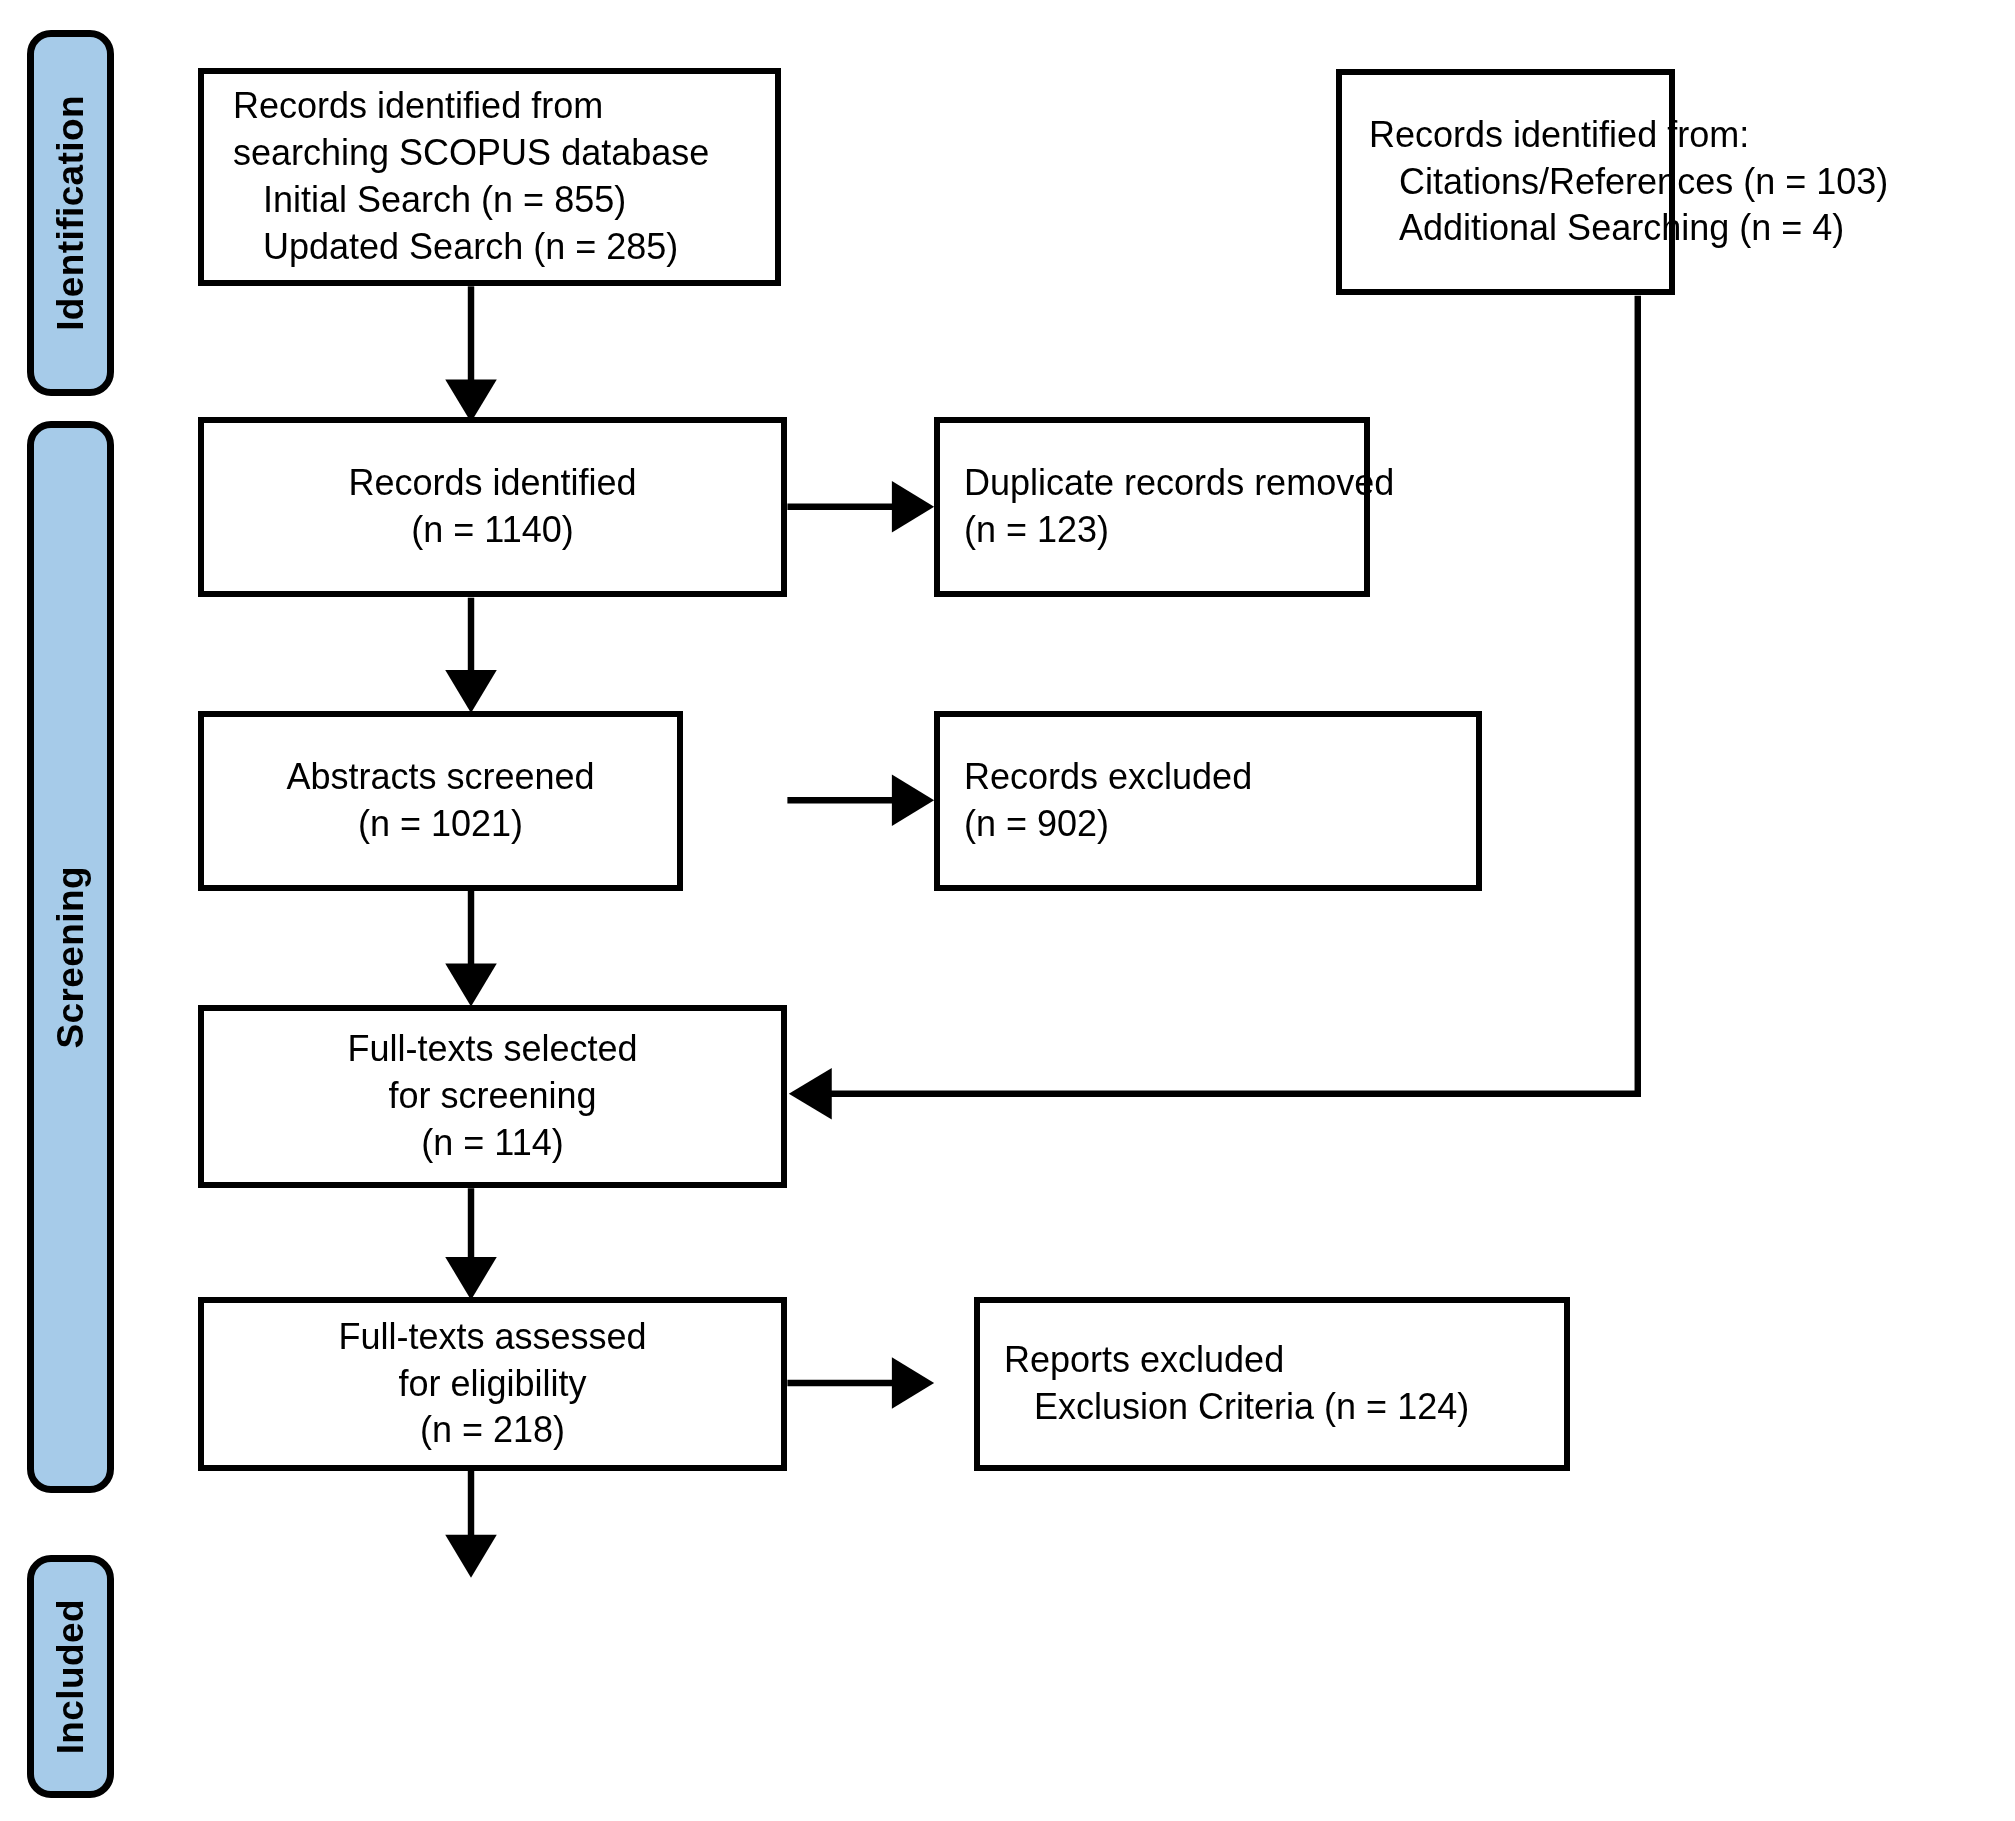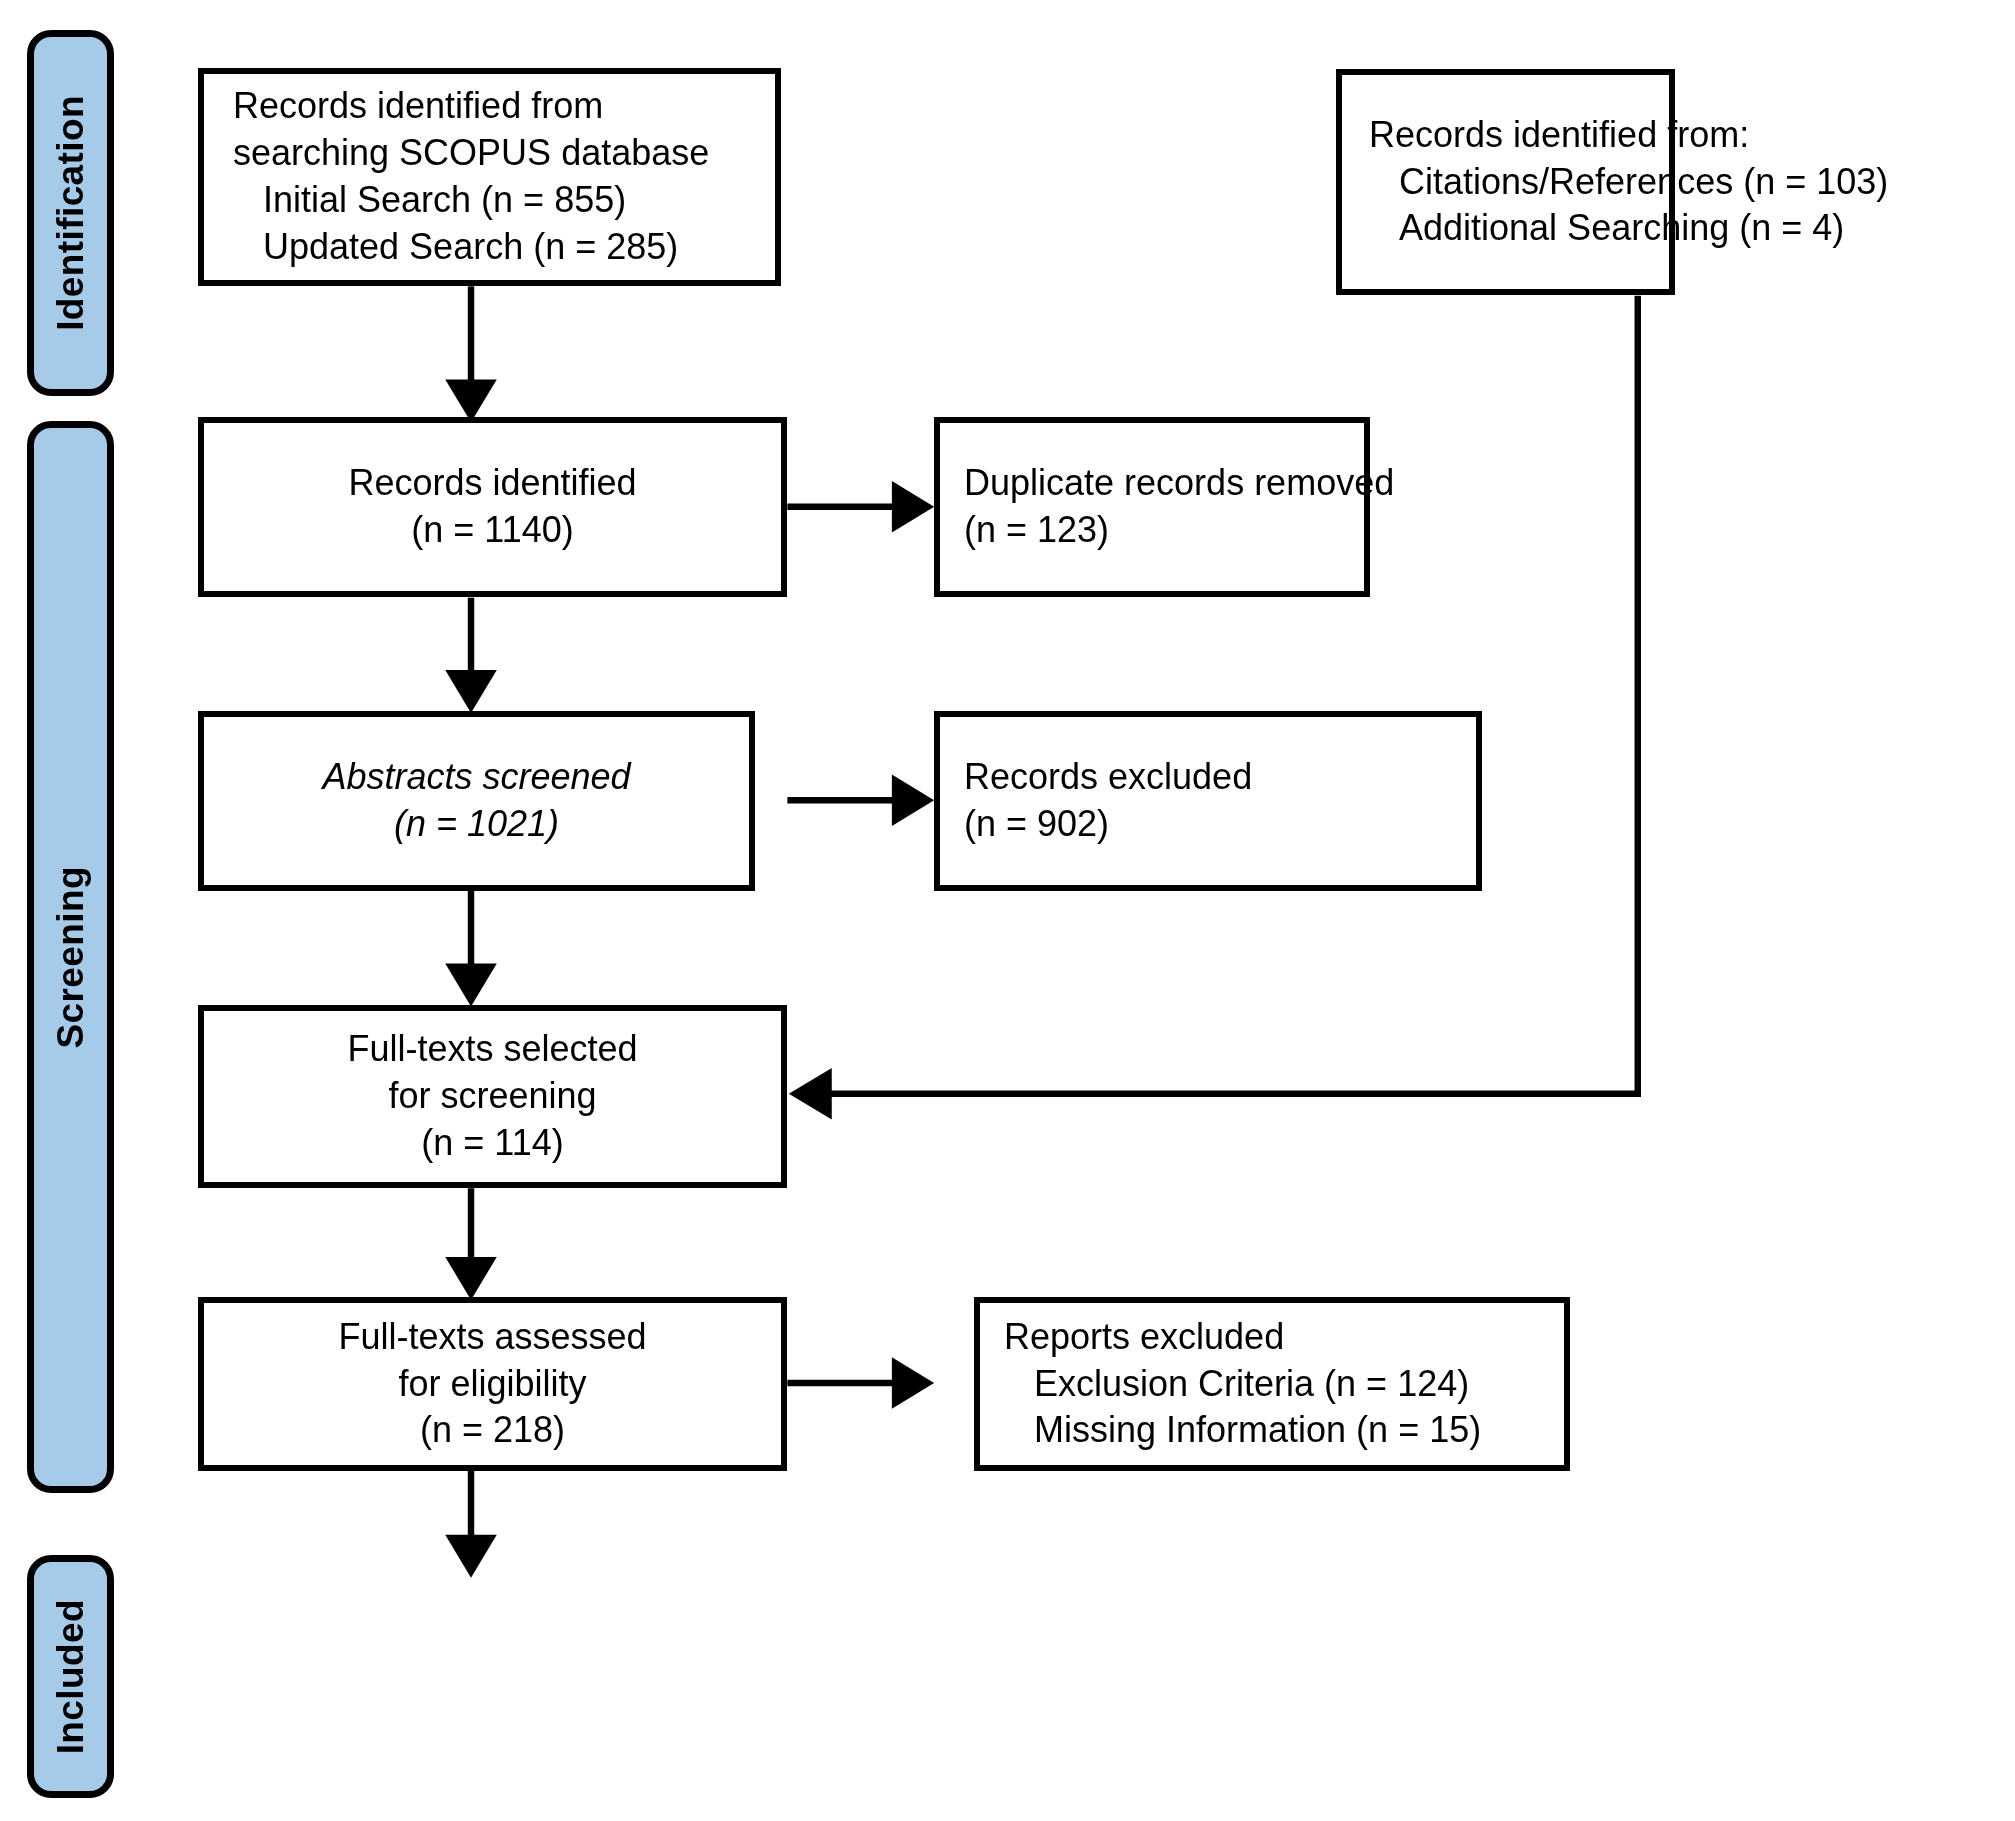--- a/index.html
+++ b/index.html
@@ -146,21 +146,21 @@
   <div class="flow-box center" style="left:198px; top:417px; width:589px; height:180px;">
     <span class="ln">Records identified</span>
     <span class="ln">(n = 1140)</span>
   </div>
 
   <div class="flow-box left" style="left:934px; top:417px; width:436px; height:180px;">
     <span class="ln">Duplicate records removed</span>
     <span class="ln">(n = 123)</span>
   </div>
 
-  <div class="flow-box center" style="left:198px; top:711px; width:557px; height:180px;font-style:italic;">
+  <div class="flow-box center" style="left:198px; top:711px; width:485px; height:180px;">
     <span class="ln">Abstracts screened</span>
     <span class="ln">(n = 1021)</span>
   </div>
 
   <div class="flow-box left" style="left:934px; top:711px; width:548px; height:180px;">
     <span class="ln">Records excluded</span>
     <span class="ln">(n = 902)</span>
   </div>
 
   <div class="flow-box center" style="left:198px; top:1005px; width:589px; height:183px;">
@@ -171,18 +171,17 @@
 
   <div class="flow-box center" style="left:198px; top:1297px; width:589px; height:174px;">
     <span class="ln">Full-texts assessed</span>
     <span class="ln">for eligibility</span>
     <span class="ln">(n = 218)</span>
   </div>
 
   <div class="flow-box left" style="left:934px; top:1297px; width:596px; height:174px;margin-left:40px;">
     <span class="ln">Reports excluded</span>
     <span class="ln indent">Exclusion Criteria (n = 124)</span>
-    <span class="ln indent">Missing Information (n = 15)</span>
   </div>
 
 
 </div>
 
 
 </body></html>

